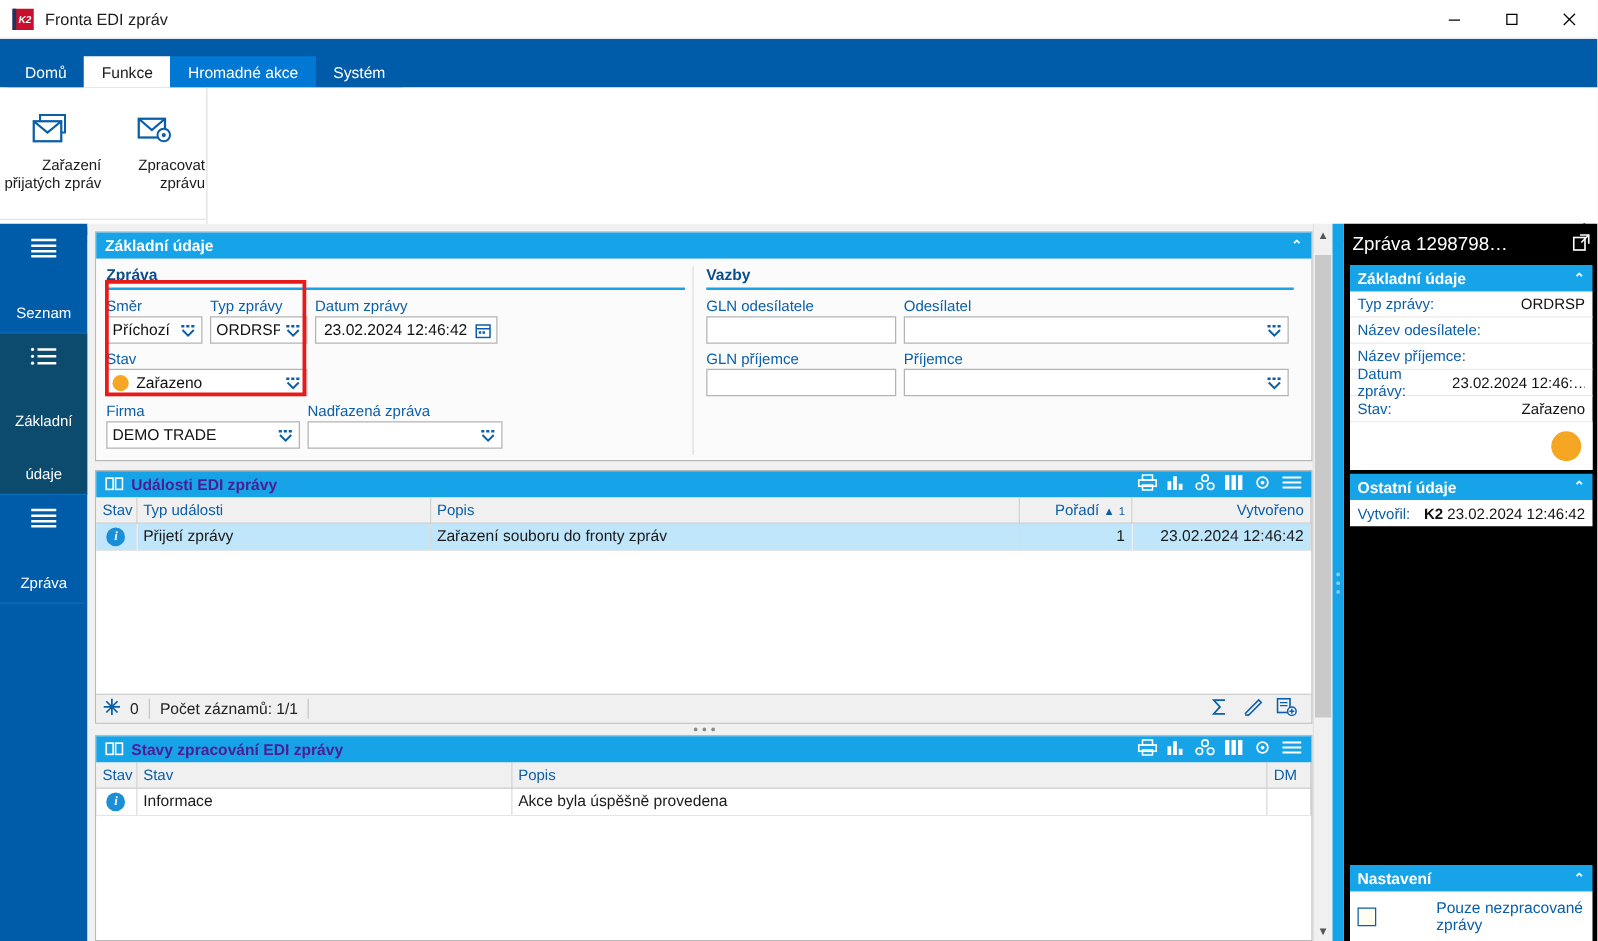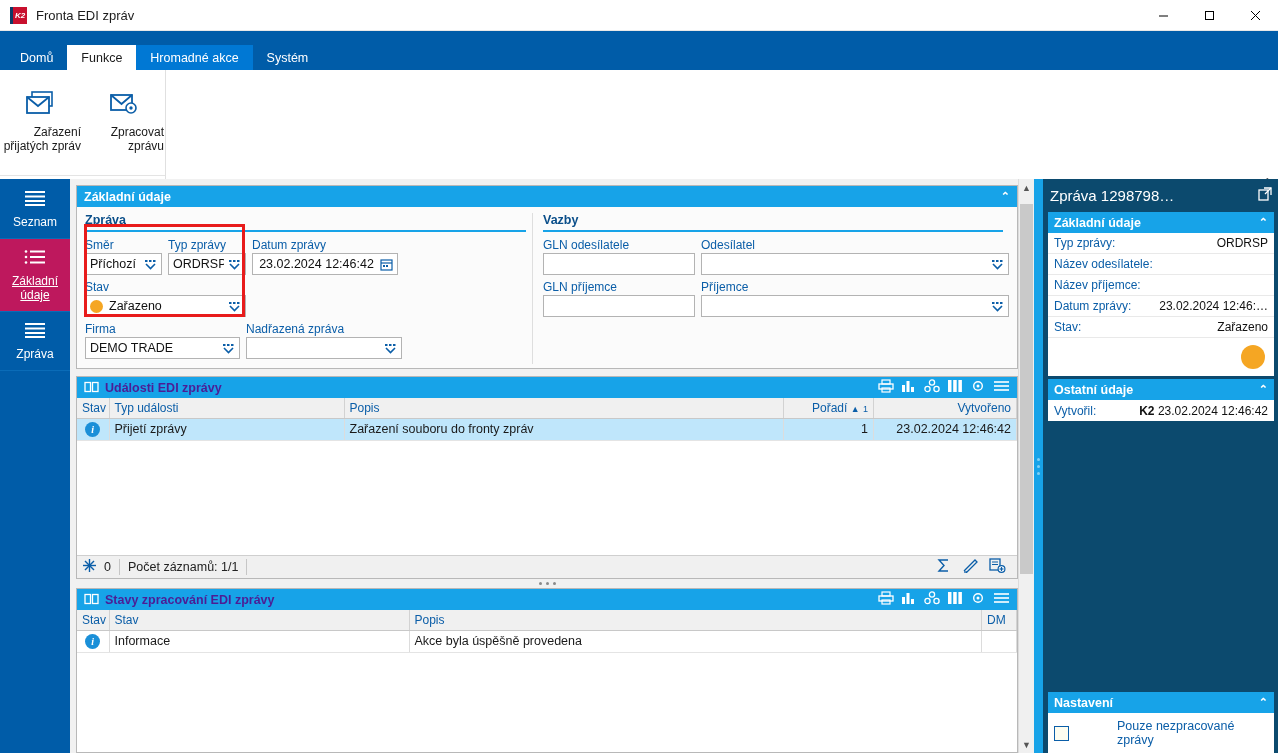--- a/index.html
+++ b/index.html
@@ -80,23 +80,23 @@
   }
 
   
   .sidebar {
     width: 70px; background: #005ca8; flex: none;
     padding-top: 1px; display: flex; flex-direction: column;
   }
   .sb-item {
     width: 70px; padding: 9px 2px 9px 2px; display: flex; flex-direction: column;
     align-items: center; color: #ffffff; font-size: 12px; text-align: center;
-    line-height: 14px; border-bottom: 1px solid #0a6cb8;
-  }
-  .sb-item.active { background: #be185d; text-decoration: underline; }
+    line-height: 14px; border-bottom: 1px solid #0a6cb8; gap: 28px;
+  }
+  .sb-item.active { background: #0c4a6e; }
   .sb-icon { margin-bottom: 5px; }
 
   
   .center {
     flex: 1; background: #f1f1f1; position: relative;
     display: flex; flex-direction: column; min-width: 0;
   }
   .center-inner { flex:1; display:flex; flex-direction: column; padding: 6px 0 0 6px; min-height:0;}
 
   
@@ -191,21 +191,21 @@
   
   .vsplit {
     width: 9px; background: #17a3e8; flex: none; position: relative;
     display: flex; align-items: center; justify-content: center;
   }
   .vsplit i { width: 3px; height: 3px; background: #7fd0f5; border-radius: 50%; display: block; margin: 2px 0; }
   .vsplit-dots { display: flex; flex-direction: column; }
 
   
   .rightpanel {
-    width: 235px; background: #0c4a6e; flex: none; display: flex; flex-direction: column;
+    width: 203px; background: #000000; flex: none; display: flex; flex-direction: column;
     padding: 0 4px 0 5px;
   }
   .rp-title {
     height: 33px; display: flex; align-items: center; color: #fff; font-size: 15px;
     padding: 0 2px;
   }
   .rp-title .ext { margin-left: auto; font-size: 13px; }
   .rp-sect { margin-bottom: 3px; }
   .rp-sect-head {
     height: 21px; background: #17a3e8; color: #fff; font-weight: bold; font-size: 12.5px;

